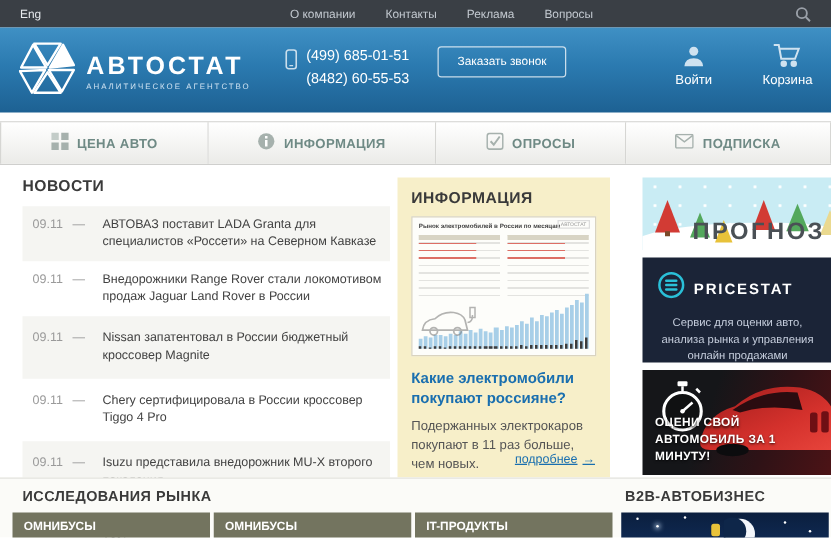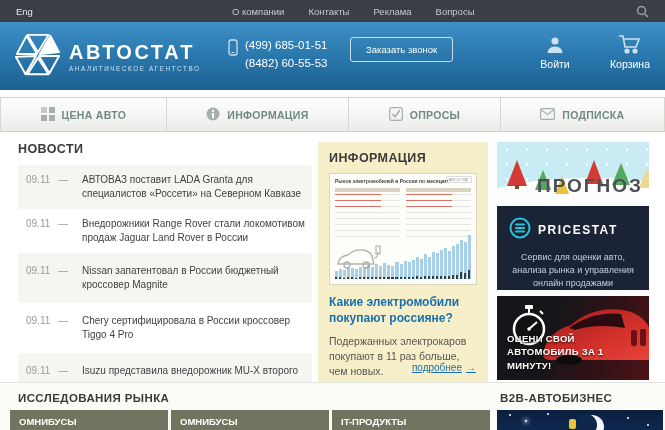--- a/index.html
+++ b/index.html
@@ -55,21 +55,21 @@
       background:repeating-linear-gradient(180deg,rgba(220,90,80,.85) 0 1px,transparent 1px 6px); }
   .mini-chart { position:absolute; left:5px; right:5px; bottom:5px; height:44px; display:flex; align-items:flex-end; gap:1px; }
   .mini-bar-wrap { position:relative; flex:1; height:100%; display:flex; align-items:flex-end; }
   .mini-bar { width:100%; background:#a8cfe8; }
   .mini-bar-new { position:absolute; left:0; bottom:0; width:70%; background:#3c3c3c; }
   .mini-car { position:absolute; left:6px; bottom:14px; width:46px; height:26px; opacity:.55; }
   .info-headline { margin-top:10px; color:#1a6faf; font-size:12px; font-weight:bold; line-height:1.3; }
   .info-body { margin-top:8px; color:#555; font-size:10.5px; line-height:1.4; }
   .more-link { position:absolute; right:12px; bottom:9px; }
   
-  .side-col { position:absolute; left:497px; top:142px; width:152px;border-radius:15px; }
+  .side-col { position:absolute; left:514px; top:142px; width:152px;border-radius:15px; }
   .banner { position:relative; overflow:hidden; cursor:pointer; }
   .banner-forecast { height:58px; margin-bottom:6px; background:#c9ecf4;
       background-image:radial-gradient(circle,#ffffff 1px,transparent 1.4px); background-size:20px 15px; }
   .snow { position:absolute; bottom:0; left:-10px; right:-10px; height:22px; background:#fff; border-radius:100% 60% 0 0/30px 14px 0 0; }
   .tree { position:absolute; width:0; height:0; }
   .trunk { position:absolute; width:4px; height:4px; background:#7a4a2a; }
   .forecast-text { position:absolute; right:6px; bottom:3px; font-size:19px; font-weight:bold; letter-spacing:2px; color:#4a5055; }
   .banner-pricestat { height:84px; margin-bottom:6px; background:#1b2437; padding:11px 12px; }
   .ps-row { display:flex; align-items:center; gap:7px; }
   .ps-title { color:#fff; font-size:12px; font-weight:bold; letter-spacing:1.5px; }

